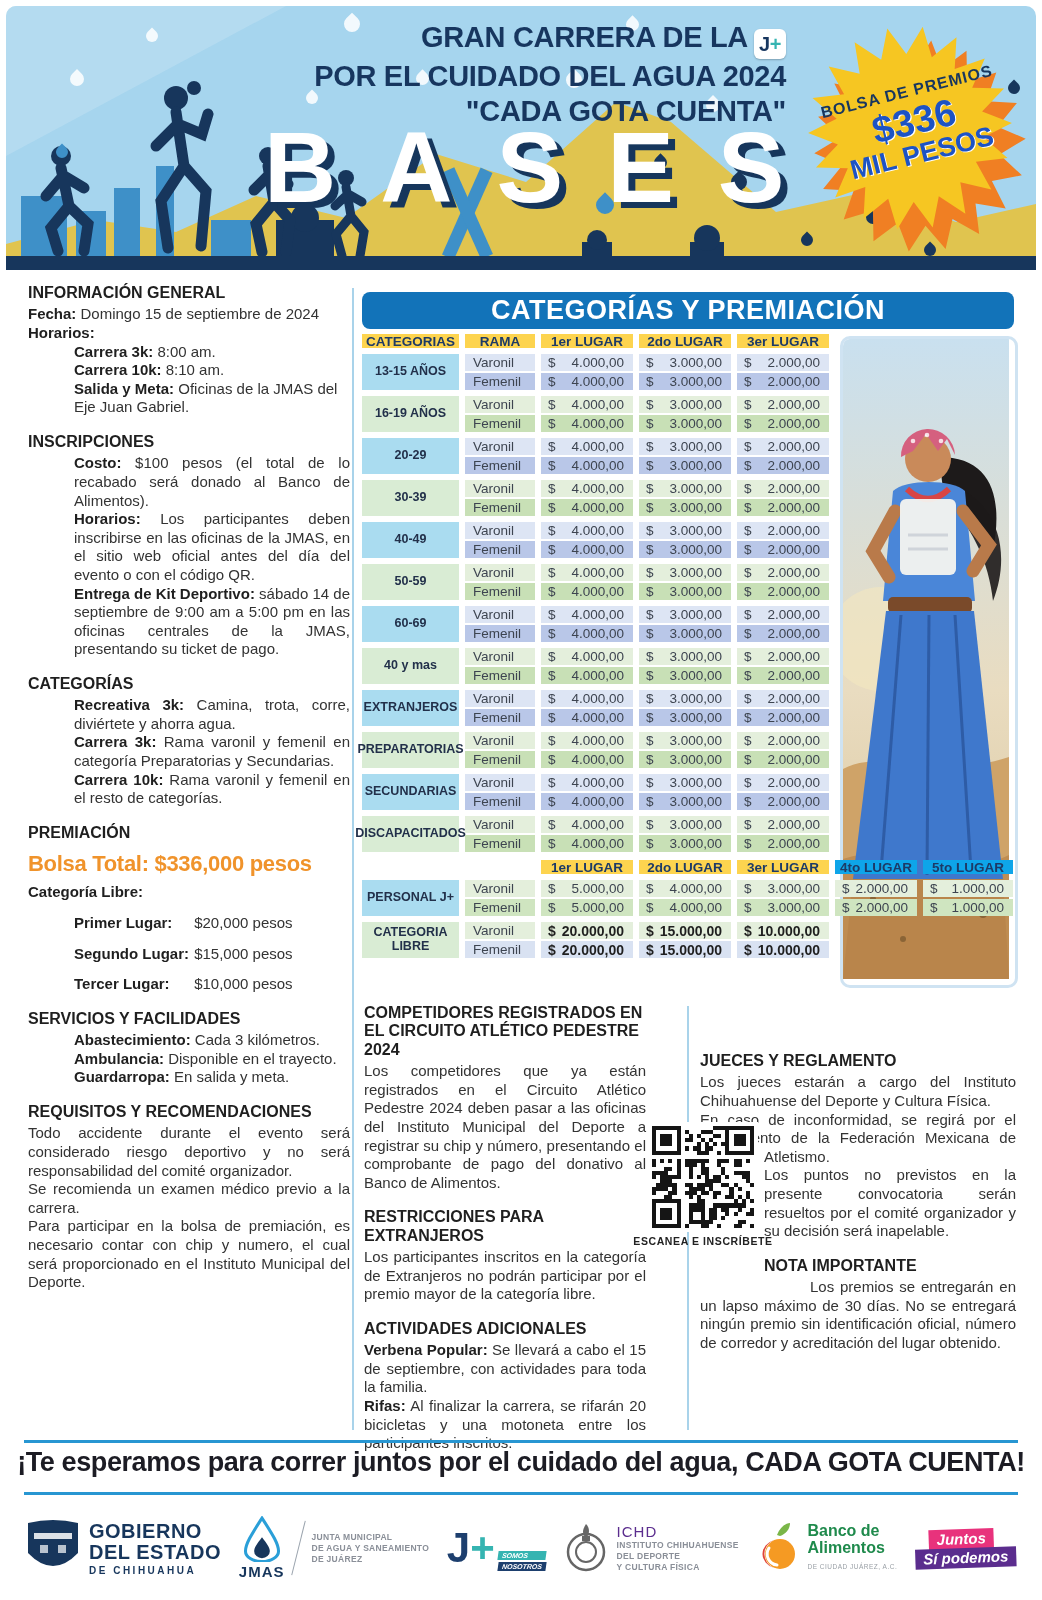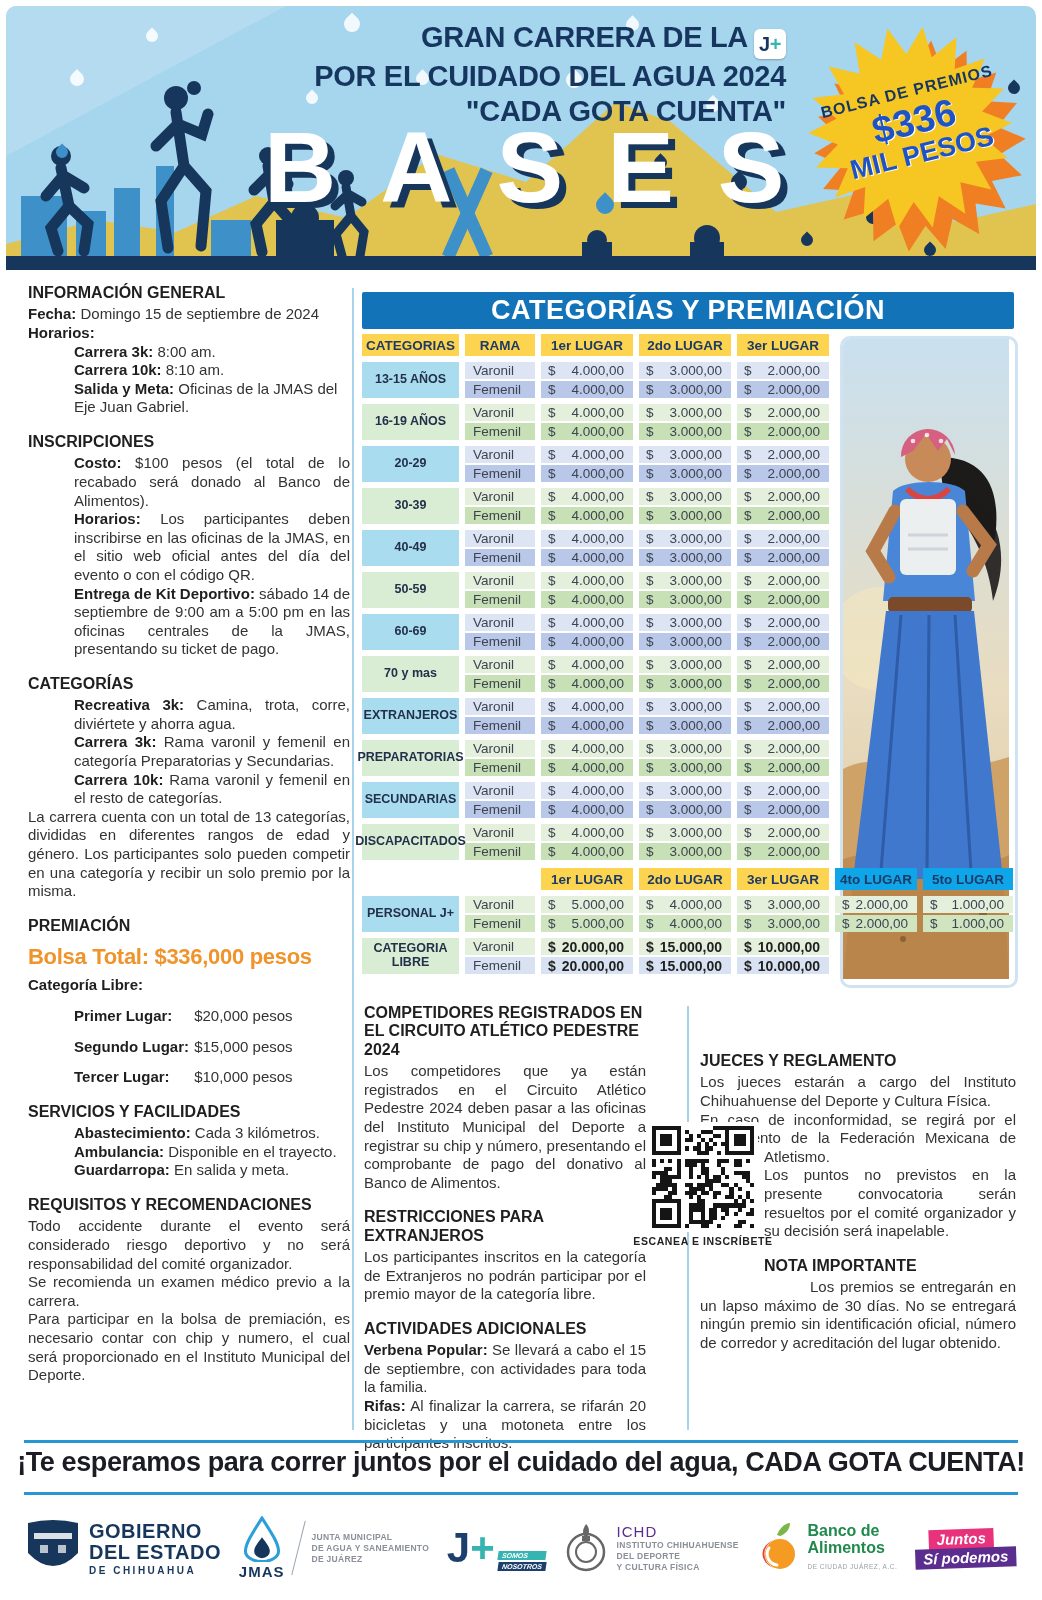--- a/index.html
+++ b/index.html
@@ -43,25 +43,25 @@
   .prize{padding-left:46px;}
   .prize b{display:inline-block;width:116px;margin-top:12px;}
   .orange{margin:8px 0 6px;}
   .orange b{color:#f0932b;font-size:22px;letter-spacing:-0.3px;}
   .first-indent{text-indent:46px;}
   .fspacer{display:block;}
   .fl{float:left;width:64px;height:138px;}
 
   
   .tablewrap{position:absolute;left:362px;top:292px;width:652px;}
-  .tbar{height:37px;background:#1273b9;color:#fff;font-size:27px;font-weight:700;display:flex;align-items:center;justify-content:center;letter-spacing:.5px;border-radius:2px;}
+  .tbar{height:37px;background:#1273b9;color:#fff;font-size:27px;font-weight:700;display:flex;align-items:center;justify-content:center;letter-spacing:.5px;border-radius:8px;}
   #prize-rows{position:relative;margin-top:5px;z-index:2;}
   .grid5{display:grid;grid-template-columns:97px 70px 92px 92px 92px;column-gap:6px;}
   .grid7{display:grid;grid-template-columns:97px 70px 92px 92px 92px 82px 90px;column-gap:6px;}
-  .thead .hc,.thead2 .hc{background:#fdd44f;color:#1d3a66;font-weight:700;font-size:13.5px;display:flex;align-items:center;justify-content:center;height:22px;}
+  .thead .hc,.thead2 .hc{background:#fdd44f;color:#1d3a66;font-weight:700;font-size:13.5px;display:flex;align-items:center;justify-content:center;height:14px;}
   .thead2{margin-top:8px;}
   .thead2 .hc-w{background:#0ea5e9;}
   .hc-empty{background:transparent !important;}
   .tgroup{grid-template-rows:17px 17px;row-gap:2px;margin-top:6px;}
   .cat{grid-row:1 / span 2;grid-column:1;display:flex;align-items:center;justify-content:center;font-weight:700;font-size:12.5px;text-align:center;color:#22304a;line-height:1.1;background:#aadcf0;}
   .tint-green .cat{background:#d9ecd4;}
   .cat-blue{background:#aadcf0 !important;} .cat-green{background:#d9ecd4 !important;}
   .rama{grid-column:2;display:flex;align-items:center;padding-left:8px;font-size:13.5px;color:#3d4450;}
   .amt{display:flex;justify-content:space-between;align-items:center;padding:0 9px 0 7px;font-size:13.5px;color:#3d4450;}
   .amt.boldv{font-weight:700;color:#1f1f1f;font-size:14px;}
@@ -202,21 +202,20 @@
         <div class="h">INSCRIPCIONES</div>
         <p class="item ind just"><b>Costo:</b> $100 pesos (el total de lo recabado será donado al Banco de Alimentos).</p>
         <p class="item ind just"><b>Horarios:</b> Los participantes deben inscribirse en las oficinas de la JMAS, en el sitio web oficial antes del día del evento o con el código QR.</p>
         <p class="item ind just"><b>Entrega de Kit Deportivo:</b> sábado 14 de septiembre de 9:00 am a 5:00 pm en las oficinas centrales de la JMAS, presentando su ticket de pago.</p>
       </div>
       <div class="sec">
         <div class="h">CATEGORÍAS</div>
         <p class="item ind just"><b>Recreativa 3k:</b> Camina, trota, corre, diviértete y ahorra agua.</p>
         <p class="item ind just"><b>Carrera 3k:</b> Rama varonil y femenil en categoría Preparatorias y Secundarias.</p>
         <p class="item ind just"><b>Carrera 10k:</b> Rama varonil y femenil en el resto de categorías.</p>
-        <p class="item just">La carrera cuenta con un total de 13 categorías, divididas en diferentes rangos de edad y género. Los participantes solo pueden competir en una categoría y recibir un solo premio por la misma.</p>
       </div>
       <div class="sec">
         <div class="h">PREMIACIÓN</div>
         <p class="item orange"><b>Bolsa Total: $336,000 pesos</b></p>
         <p class="item"><b>Categoría Libre:</b></p>
         <p class="item prize"><b>Primer Lugar:</b> $20,000 pesos</p>
         <p class="item prize"><b>Segundo Lugar:</b> $15,000 pesos</p>
         <p class="item prize"><b>Tercer Lugar:</b> $10,000 pesos</p>
       </div>
       <div class="sec">
@@ -482,21 +481,21 @@
           <div class="amt rf" style="grid-area: 2 / 4;">
             <span>$</span>
             <span>3.000,00</span>
           </div>
           <div class="amt rf" style="grid-area: 2 / 5;">
             <span>$</span>
             <span>2.000,00</span>
           </div>
         </div>
         <div class="tgroup grid5 tint-green">
-          <div class="cat">70 y mas</div>
+          <div class="cat">40 y mas</div>
           <div class="rama rv" style="grid-area: 1 / 2;">Varonil</div>
           <div class="amt rv" style="grid-area: 1 / 3;">
             <span>$</span>
             <span>4.000,00</span>
           </div>
           <div class="amt rv" style="grid-area: 1 / 4;">
             <span>$</span>
             <span>3.000,00</span>
           </div>
           <div class="amt rv" style="grid-area: 1 / 5;">

